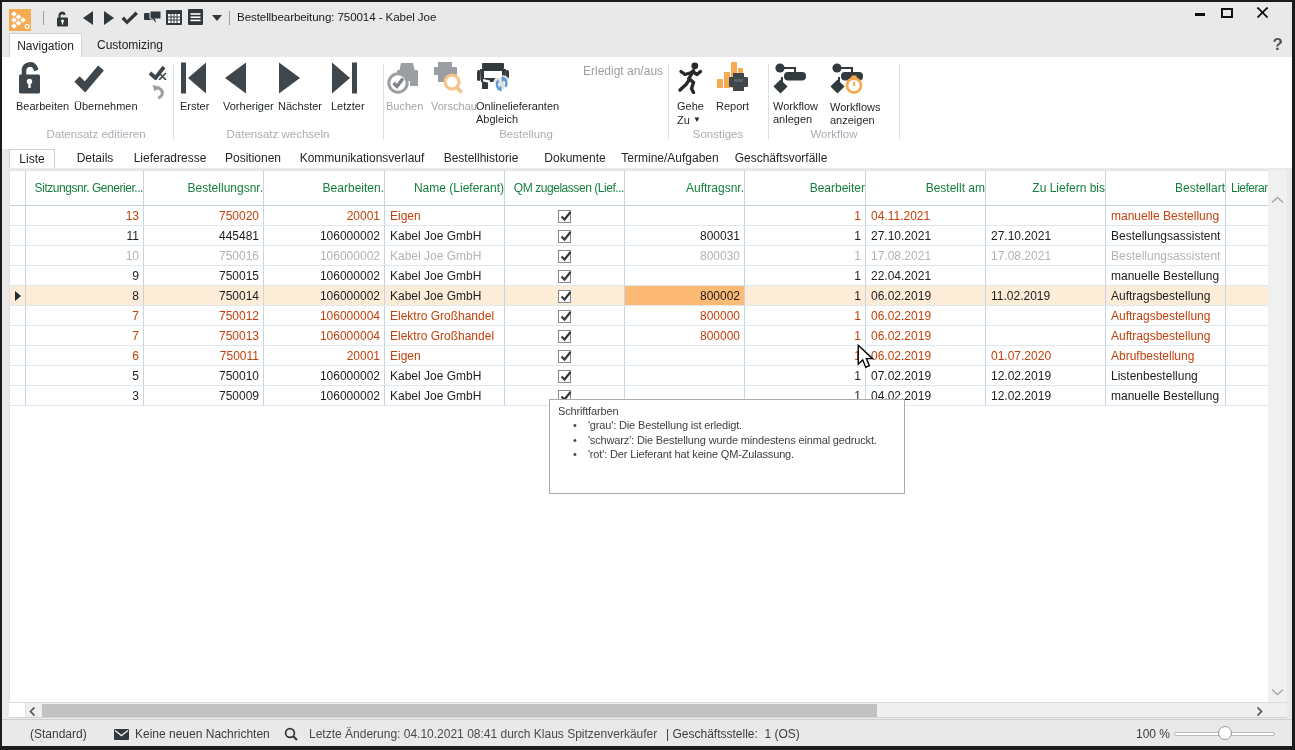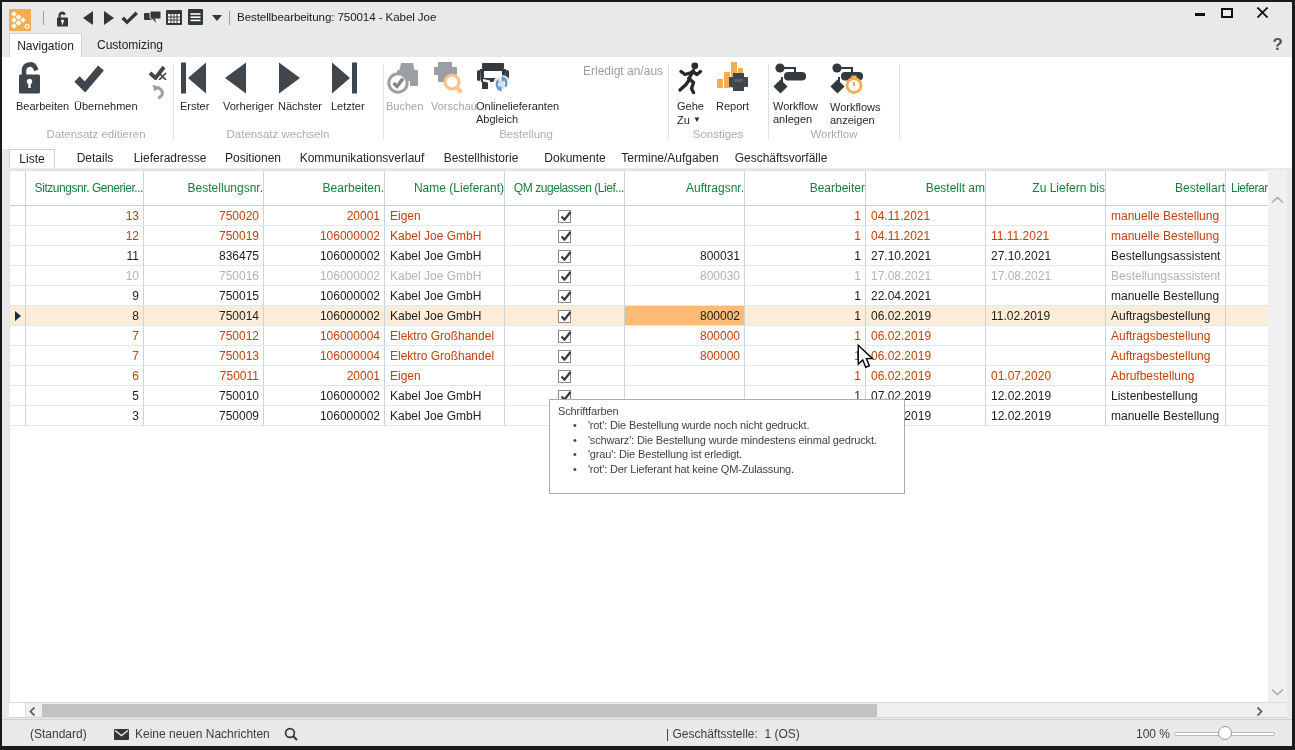--- a/index.html
+++ b/index.html
@@ -358,40 +358,24 @@
           <td class="cbx"><span class="cb"><svg width="13" height="14">
                 <path d="M2.5 6.5 L5.5 9.5 L11.5 2" stroke="#33383c" stroke-width="2.2" fill="none"></path>
               </svg></span></td>
           <td class="num"></td>
           <td class="num">1</td>
           <td class="txt">04.11.2021</td>
           <td class="txt"></td>
           <td class="txt">manuelle Bestellung</td>
           <td></td>
         </tr>
-<tr class="red">
-          <td></td>
-          <td class="num">12</td>
-          <td class="num">750019</td>
-          <td class="num">106000002</td>
-          <td class="txt">Kabel Joe GmbH</td>
-          <td class="cbx"><span class="cb"><svg width="13" height="14">
-                <path d="M2.5 6.5 L5.5 9.5 L11.5 2" stroke="#33383c" stroke-width="2.2" fill="none"></path>
-              </svg></span></td>
-          <td class="num"></td>
-          <td class="num">1</td>
-          <td class="txt">04.11.2021</td>
-          <td class="txt">11.11.2021</td>
-          <td class="txt">manuelle Bestellung</td>
-          <td></td>
-        </tr>
 <tr>
           <td></td>
           <td class="num">11</td>
-          <td class="num">836475</td>
+          <td class="num">445481</td>
           <td class="num">106000002</td>
           <td class="txt">Kabel Joe GmbH</td>
           <td class="cbx"><span class="cb"><svg width="13" height="14">
                 <path d="M2.5 6.5 L5.5 9.5 L11.5 2" stroke="#33383c" stroke-width="2.2" fill="none"></path>
               </svg></span></td>
           <td class="num">800031</td>
           <td class="num">1</td>
           <td class="txt">27.10.2021</td>
           <td class="txt">27.10.2021</td>
           <td class="txt">Bestellungsassistent</td>
@@ -553,30 +537,30 @@
   <span class="st" style="left:28px">(Standard)</span>
   <svg class="abs" style="left:112px;top:9px" width="15" height="11">
         <rect width="15" height="11" rx="1" fill="#31383c"></rect>
         <polyline points="1,1.5 7.5,6.5 14,1.5" fill="none" stroke="#e9e9e9" stroke-width="1.4"></polyline>
       </svg>
   <span class="st" style="left:133px">Keine neuen Nachrichten</span>
   <svg class="abs" style="left:282px;top:7px" width="14" height="14">
         <circle cx="6" cy="6" r="4.4" fill="none" stroke="#31383c" stroke-width="1.7"></circle>
         <line x1="9.2" y1="9.2" x2="13" y2="13" stroke="#31383c" stroke-width="2"></line>
       </svg>
+  <span class="st" style="left:307px;color:#4a4a4a">Letzte Änderung: 04.10.2021 08:41 durch Klaus Spitzenverkäufer</span>
   <span class="st" style="left:664px">| Geschäftsstelle:&nbsp; 1 (OS)</span>
   <span class="st" style="left:1134px">100 %</span>
   <div class="abs" style="left:1172px;top:12px;width:101px;height:4px;background:#fff;border:1px solid #b9b9b9;border-radius:2px"></div>
   <div class="abs" style="left:1216px;top:6px;width:14px;height:14px;background:#fff;border:1px solid #999;border-radius:50%"></div>
 </div>
 
 <div id="tooltip">
   <div>Schriftfarben</div>
-  <div class="in"><span class="b">•</span>&nbsp;'rot': Die Bestellung wurde noch nicht gedruckt.</div>
+  <div class="in"><span class="b">•</span>&nbsp;'grau': Die Bestellung ist erledigt.</div>
   <div class="in"><span class="b">•</span>&nbsp;'schwarz': Die Bestellung wurde mindestens einmal gedruckt.</div>
-  <div class="in"><span class="b">•</span>&nbsp;'grau': Die Bestellung ist erledigt.</div>
   <div class="in"><span class="b">•</span>&nbsp;'rot': Der Lieferant hat keine QM-Zulassung.</div>
 </div>
 
 <svg class="abs" style="left:855px;top:342px" width="17" height="25" viewBox="0 0 13.6 20">
       <path d="M1 1 L1 16.2 L4.6 12.8 L7 18.6 L9.9 17.3 L7.5 11.7 L12.4 11.7 Z" fill="#fff" stroke="#000" stroke-width="1.1"></path>
     </svg>
 </div>
 
 </body></html>

